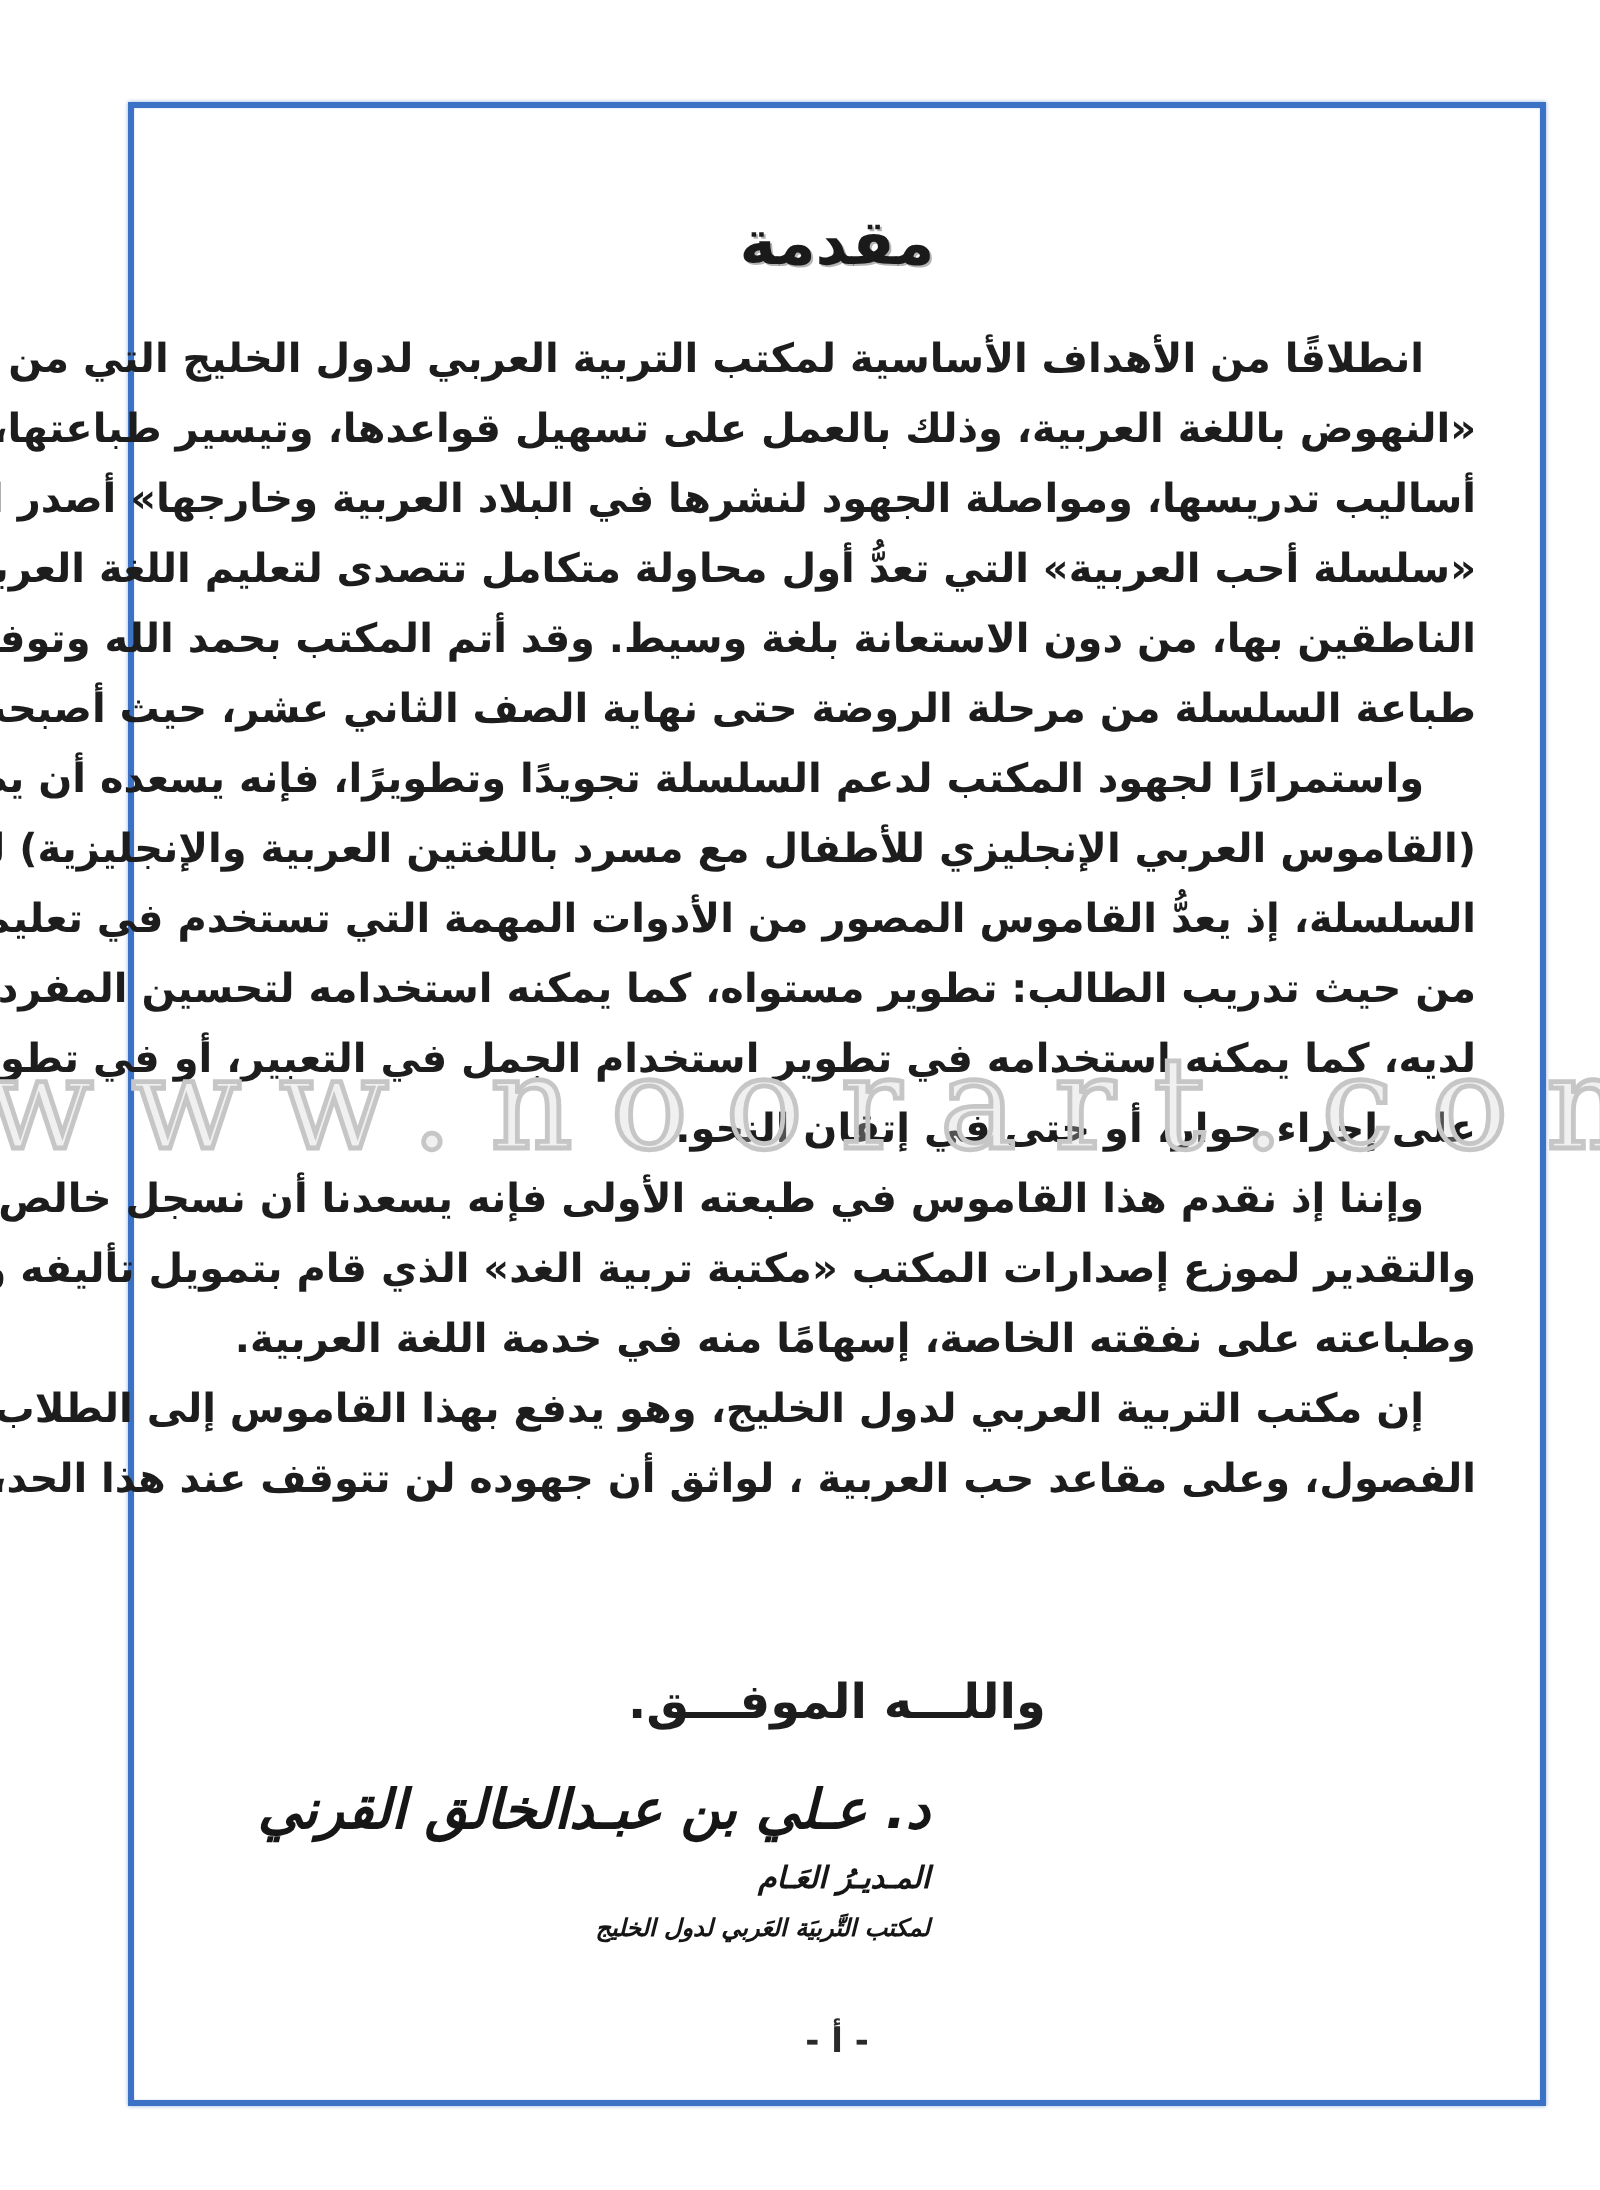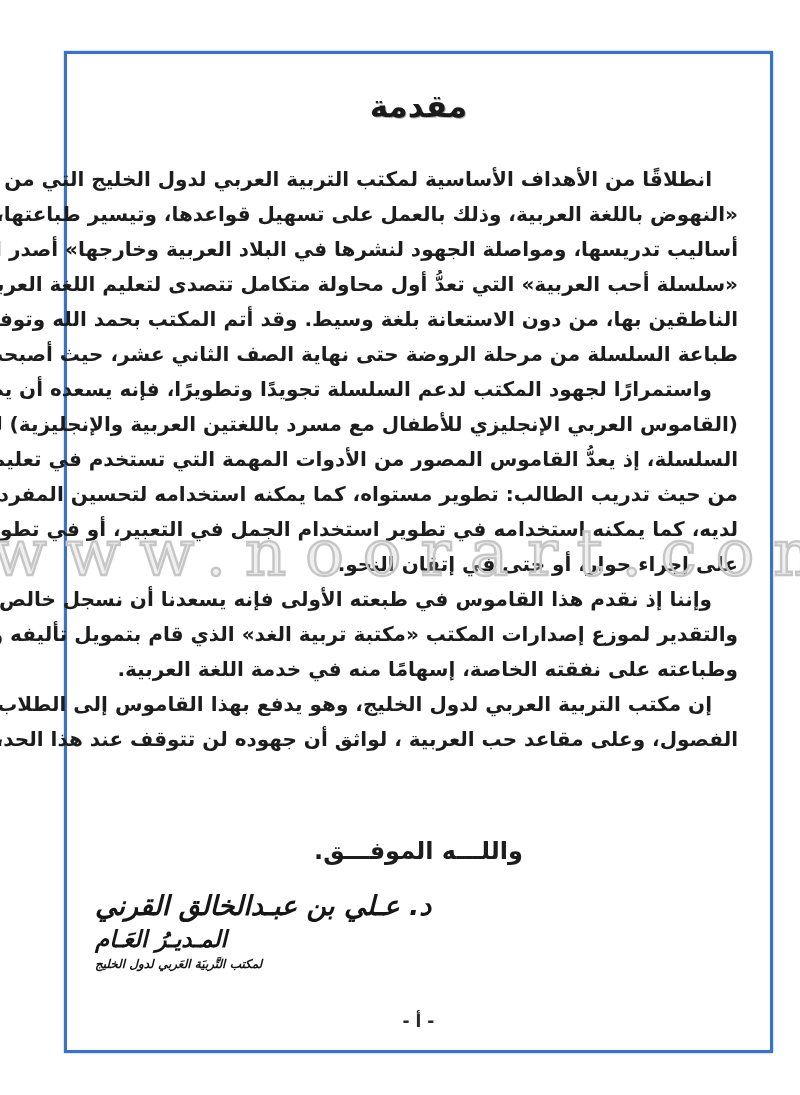--- a/index.html
+++ b/index.html
@@ -26,21 +26,21 @@
     box-sizing: border-box;
     border: 3px solid #3c72c6;
     box-shadow: 0 0 2px 0 #8fb0e2, inset 0 0 1px 0 #b9cdec;
     background: transparent;
   }
   .page-title {
     position: absolute;
     top: 34px;
     left: 0;
     right: 0;
-    margin: 0;
+    margin: 16px;
     text-align: center;
     font-size: 31px;
     font-weight: 800;
     color: #1a1a1a;
     text-shadow: 1px 1px 0 rgba(40,40,40,0.35);
     letter-spacing: 1px;
   }
   .body-text {
     position: absolute;
     top: 108px;
@@ -69,32 +69,32 @@
     font-size: 24px;
     font-weight: 800;
     color: #1d1d1d;
     line-height: 35px;
   }
   .signature {
     position: absolute;
     top: 832px;
     left: 28px;
     width: 370px;
-    text-align: left;
+    text-align: right;
     color: #161616;
   }
   .sig-name {
     font-size: 27px;
     font-weight: 800;
     font-style: italic;
     line-height: 40px;
     letter-spacing: 1px;
   }
   .sig-title {
-    font-size: 23px;
+    font-size: 15px;
     font-weight: 800;
     font-style: italic;
     line-height: 26px;
   }
   .sig-org {
     font-size: 12px;
     font-weight: 800;
     font-style: italic;
     line-height: 24px;
   }

